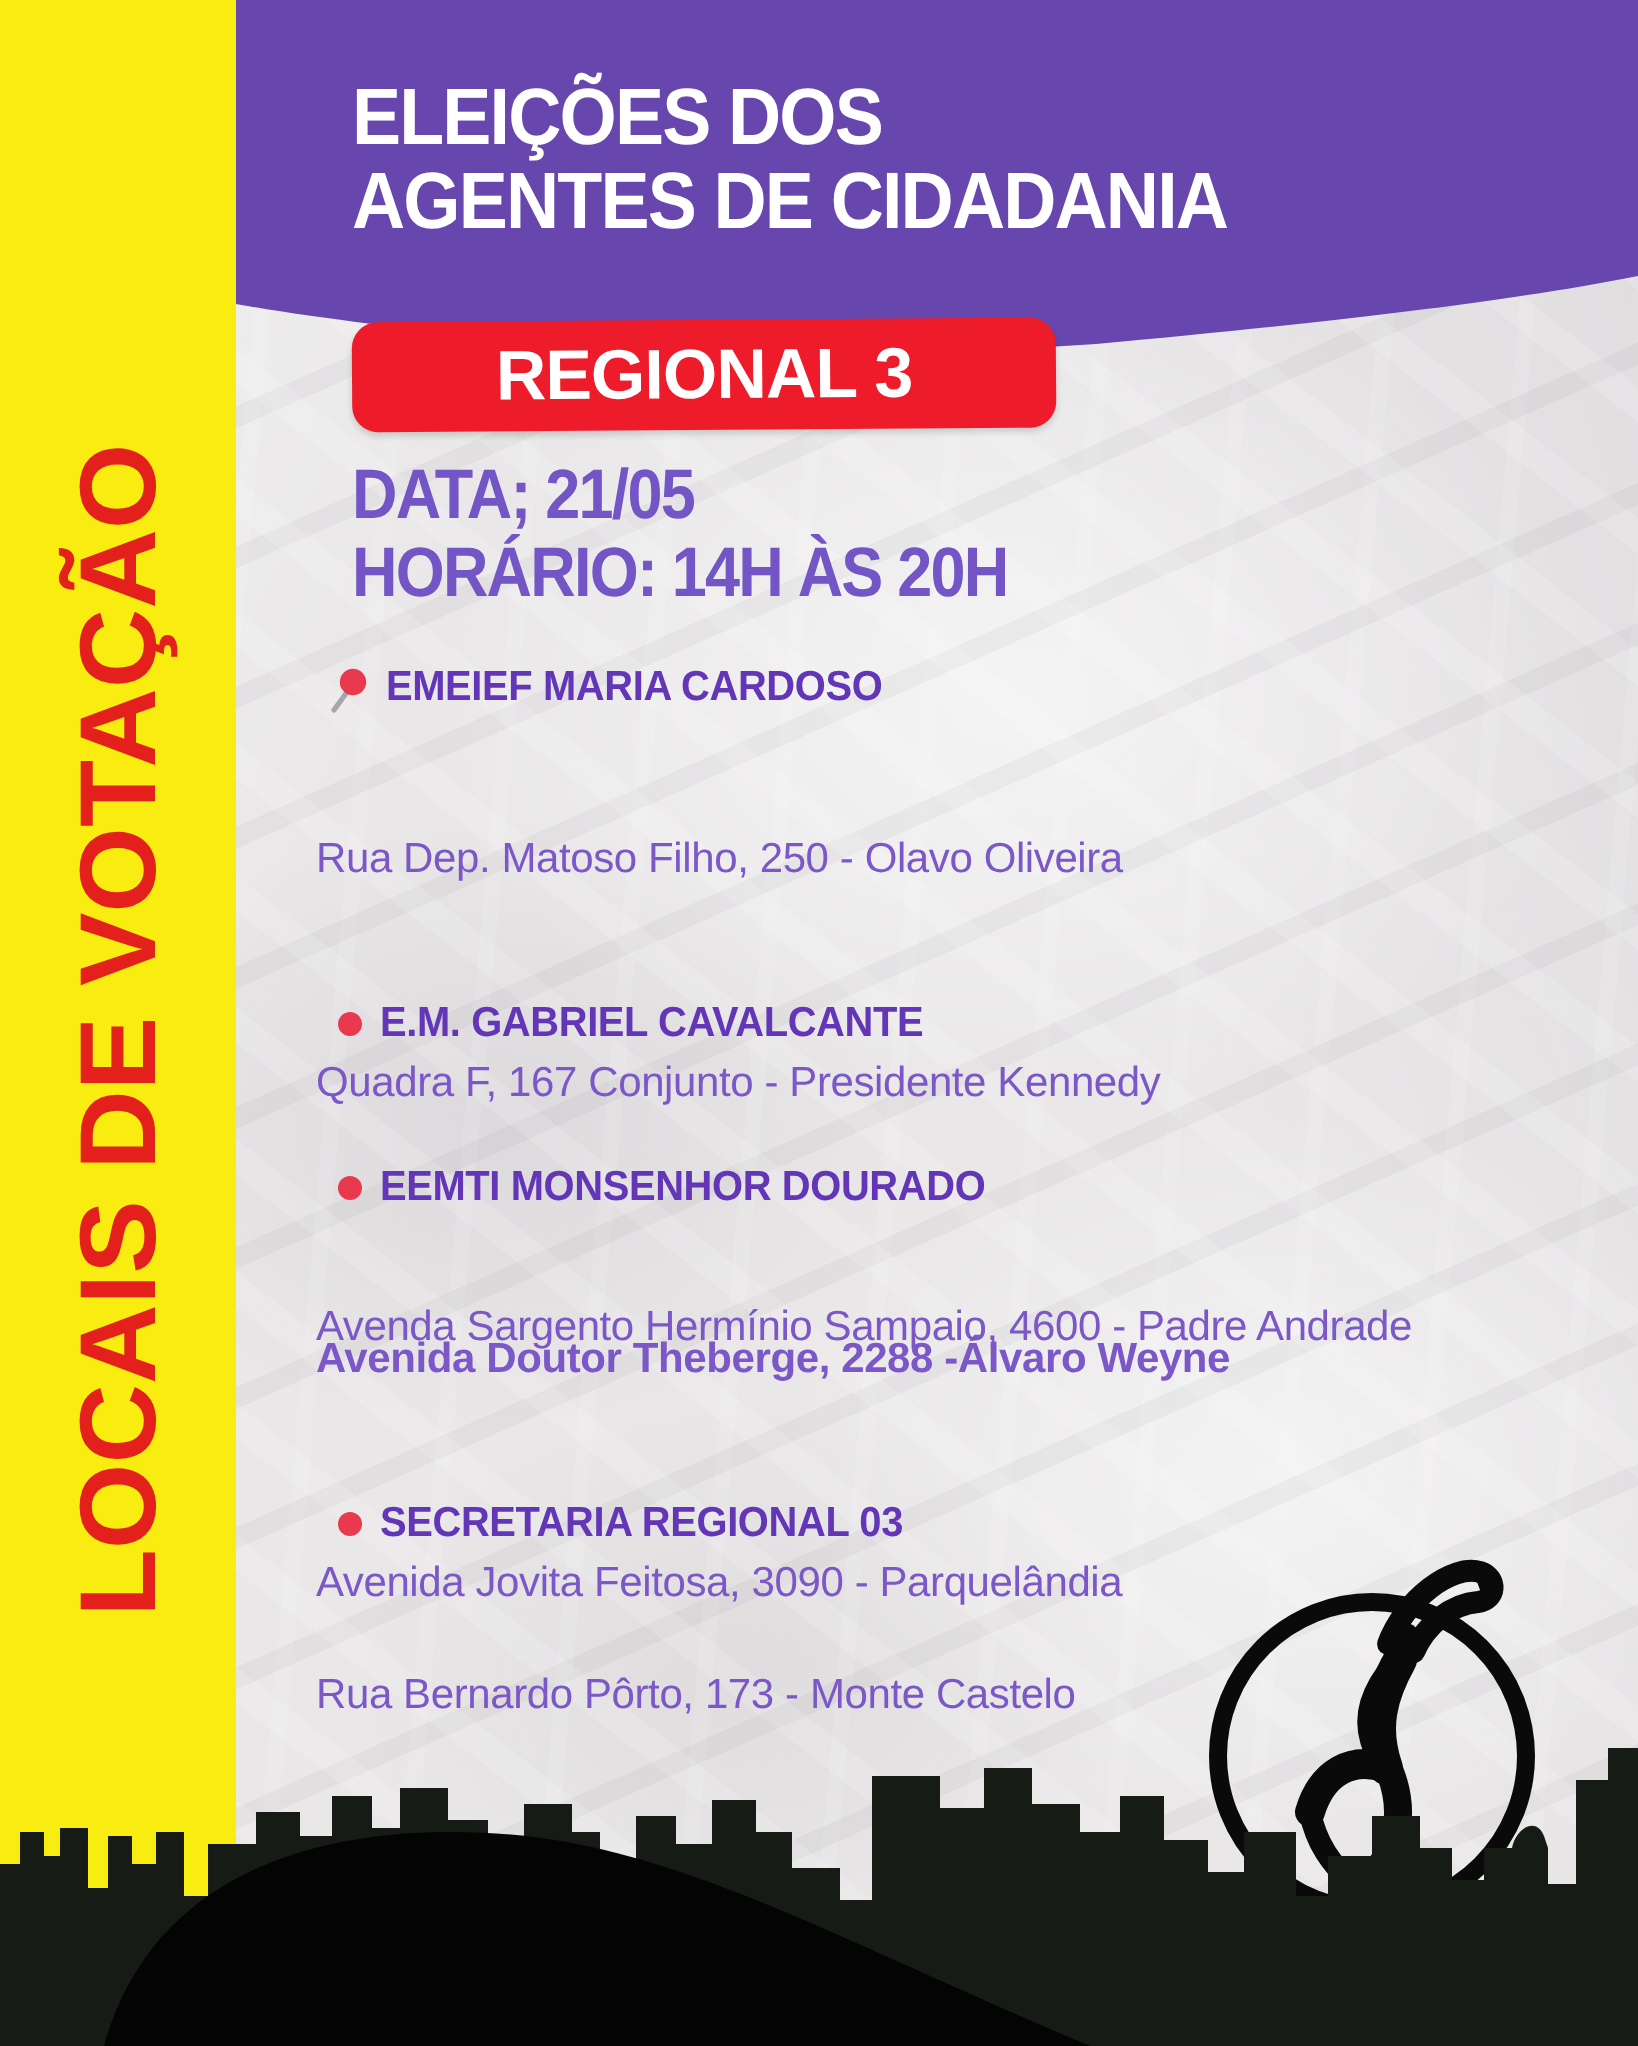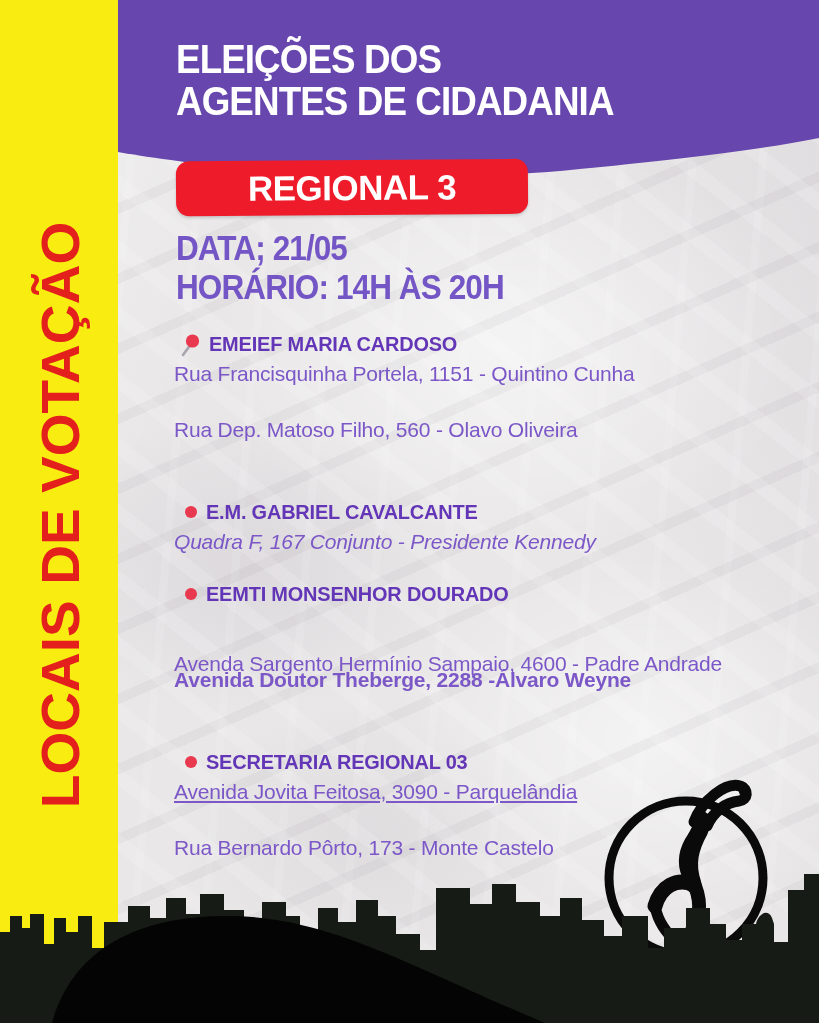--- a/index.html
+++ b/index.html
@@ -57,21 +57,21 @@
     color:#fff;font-weight:800;font-size:35px;letter-spacing:-.5px;
     box-shadow:0 2px 3px rgba(0,0,0,.15);
     transform:rotate(-.4deg);
   }
   .datetime{
     position:absolute;left:176px;top:228px;z-index:4;
     font-weight:800;font-size:35px;line-height:1.12;letter-spacing:-1px;
     transform:scaleX(.9);transform-origin:left top;
   }
   .locations{
-    position:absolute;left:174px;top:331px;width:600px;z-index:4;
+    position:absolute;left:158px;top:331px;width:600px;z-index:4;
   }
   .loc-item{height:82px;}
   .loc-name-row{
     display:flex;align-items:center;gap:9px;padding-left:11px;
   }
   .dot{
     width:12px;height:12px;border-radius:50%;flex:0 0 auto;
   }
   .pin-icon{flex:0 0 auto;margin-left:-6px;margin-top:2px;}
   .loc-name{
@@ -117,53 +117,52 @@
   <div class="locations">
 
     <div class="loc-item">
       <div class="loc-name-row">
         <svg class="pin-icon" width="21" height="24" viewBox="0 0 21 24">
           <line x1="4" y1="22" x2="12" y2="11" stroke="#a9a4ad" stroke-width="2.6" stroke-linecap="round"></line>
           <circle cx="13.5" cy="8" r="6.6" fill="#e9394f"></circle>
         </svg>
         <span class="loc-name" style="color:#6236b6;">EMEIEF MARIA CARDOSO</span>
       </div>
-      <div class="loc-addr" style="color:#7b57c7;">Rua Francisquinha Portela, 1151 - Quintino Cunha</div>
     </div>
 
     <div class="loc-item">
-      <div class="loc-addr" style="color:#7b57c7;">Rua Dep. Matoso Filho, 560 - Olavo Oliveira</div>
+      <div class="loc-addr" style="color:#7b57c7;">Rua Dep. Matoso Filho, 250 - Olavo Oliveira</div>
     </div>
 
     <div class="loc-item">
       <div class="loc-name-row">
         <span class="dot" style="background:#e9394f;"></span>
         <span class="loc-name" style="color:#6236b6;">E.M. GABRIEL CAVALCANTE</span>
       </div>
-      <div class="loc-addr" style="color:#7b57c7;font-style:italic;">Quadra F, 167 Conjunto - Presidente Kennedy</div>
+      <div class="loc-addr" style="color:#7b57c7;">Quadra F, 167 Conjunto - Presidente Kennedy</div>
     </div>
 
     <div class="loc-item">
       <div class="loc-name-row">
         <span class="dot" style="background:#e9394f;"></span>
         <span class="loc-name" style="color:#6236b6;">EEMTI MONSENHOR DOURADO</span>
       </div>
       <div class="loc-addr" style="color:#7b57c7;margin-top:44px;">Avenda Sargento Hermínio Sampaio, 4600 - Padre Andrade</div>
     </div>
 
     <div class="loc-item">
       <div class="loc-addr" style="color:#7b57c7;font-weight:bold;">Avenida Doutor Theberge, 2288 -Álvaro Weyne</div>
     </div>
 
     <div class="loc-item">
       <div class="loc-name-row">
         <span class="dot" style="background:#e9394f;"></span>
         <span class="loc-name" style="color:#6236b6;">SECRETARIA REGIONAL 03</span>
       </div>
-      <div class="loc-addr" style="color:#7b57c7;text-decoration:underline;">Avenida Jovita Feitosa, 3090 - Parquelândia</div>
+      <div class="loc-addr" style="color:#7b57c7;">Avenida Jovita Feitosa, 3090 - Parquelândia</div>
     </div>
 
     <div class="loc-item">
       <div class="loc-addr" style="color:#7b57c7;">Rua Bernardo Pôrto, 173 - Monte Castelo</div>
     </div>
 
   </div>
 
   <svg class="ring-figure" width="185" height="210" viewBox="0 0 185 210">
     <circle cx="90" cy="112" r="77" fill="none" stroke="#0a0a0a" stroke-width="9"></circle>

